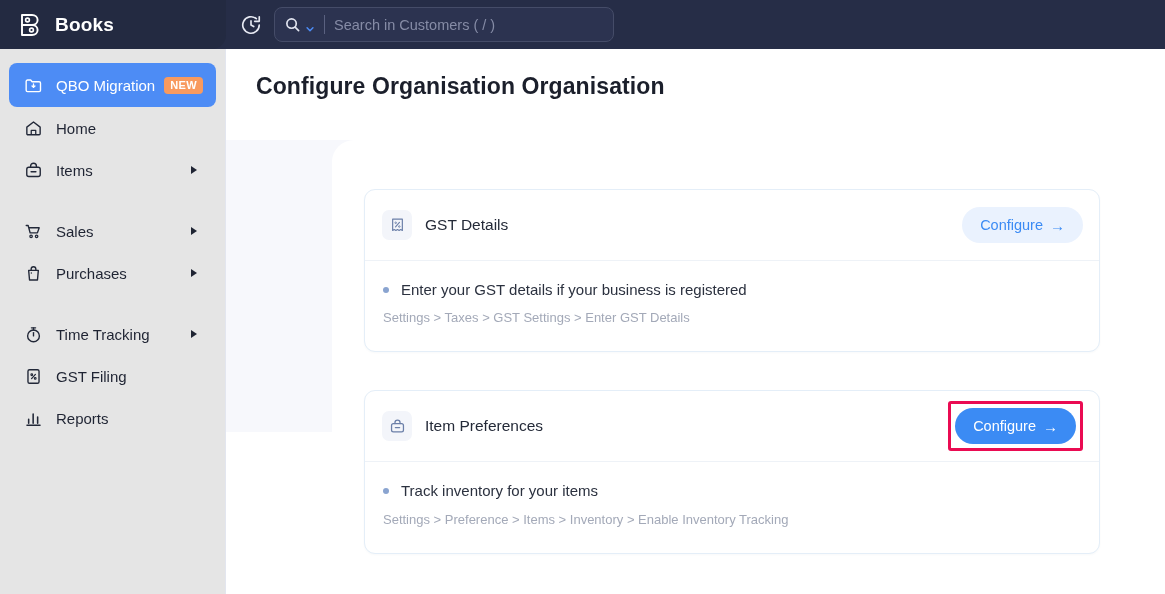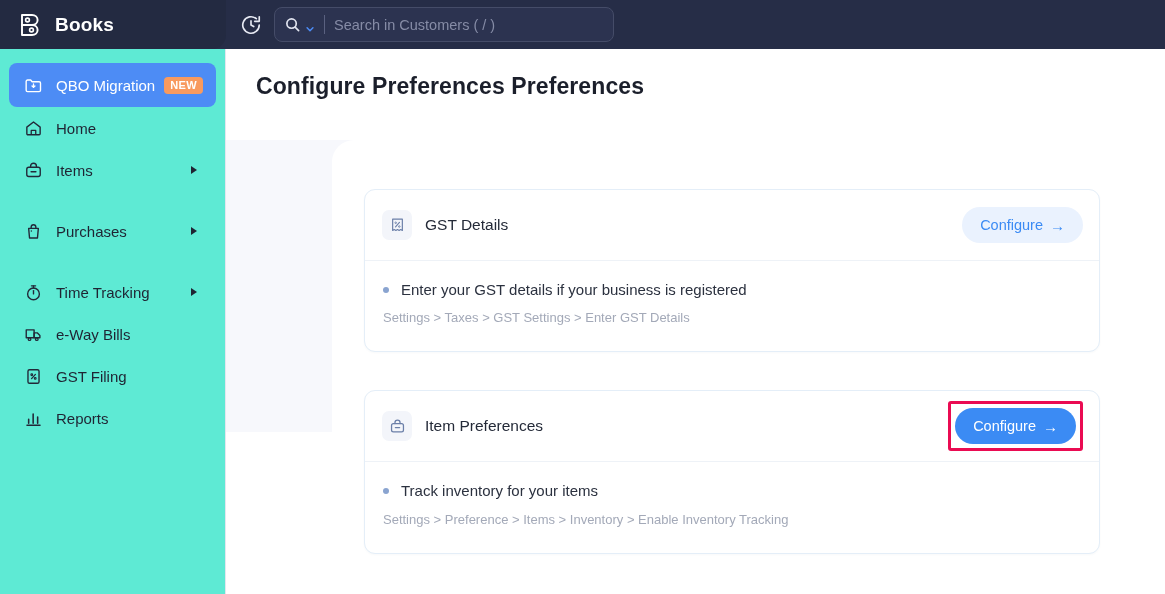--- a/index.html
+++ b/index.html
@@ -45,21 +45,21 @@
   }
   .search-input {
     flex: 1; background: transparent; border: none; outline: none;
     color: #c9cde0; font-size: 14.5px; font-family: "Liberation Sans", sans-serif;
   }
   .search-input::placeholder { color: #868ca6; }
 
   
   .sidebar {
     position: absolute; top: 49px; left: 0; width: 226px; height: 545px;
-    background: #5eead4;
+    background: #e5e5e5;
     border-right: 1px solid #e3e6ef;
     padding-top: 14px;
   }
   .nav-item {
     position: relative;
     height: 42px; margin: 0 9px;
     display: flex; align-items: center;
     padding-left: 14px;
     border-radius: 8px;
     cursor: pointer;
@@ -240,20 +240,31 @@
           <path d="M8.2 12.4h5.6" stroke="#222838" stroke-width="1.6" stroke-linecap="round"></path>
         </svg>
       </span>
       <span class="label">Items</span>
       <span class="caret"></span>
     </div>
 
 
     <div class="nav-gap"></div>
 
+    <div class="nav-item">
+      <span class="ico">
+        <svg viewBox="0 0 22 22" width="19" height="19" fill="none">
+          <path d="M2.6 4h2.2l2.3 8.6h8.4l2.1-5.9H6.2" stroke="#222838" stroke-width="1.6" stroke-linecap="round" stroke-linejoin="round"></path>
+          <circle cx="8.2" cy="16.6" r="1.4" stroke="#222838" stroke-width="1.5"></circle>
+          <circle cx="14.6" cy="16.6" r="1.4" stroke="#222838" stroke-width="1.5"></circle>
+        </svg>
+      </span>
+      <span class="label">Sales</span>
+      <span class="caret"></span>
+    </div>
 
     <div class="nav-item">
       <span class="ico">
         <svg viewBox="0 0 22 22" width="19" height="19" fill="none">
           <path d="M5.4 7.4h11.2l-1 11.1H6.4l-1-11.1z" stroke="#222838" stroke-width="1.6" stroke-linejoin="round"></path>
           <path d="M8.3 7.4V5.9a2.7 2.7 0 115.4 0v1.5" stroke="#222838" stroke-width="1.6" stroke-linecap="round"></path>
           <circle cx="8.5" cy="10.4" r=".8" fill="#222838"></circle>
         </svg>
       </span>
       <span class="label">Purchases</span>
@@ -268,31 +279,20 @@
           <circle cx="11" cy="12.6" r="6.8" stroke="#222838" stroke-width="1.6"></circle>
           <path d="M11 8.8v3.8" stroke="#222838" stroke-width="1.6" stroke-linecap="round"></path>
           <path d="M8.6 3.3h4.8" stroke="#222838" stroke-width="1.6" stroke-linecap="round"></path>
           <path d="M11 3.3v2.5" stroke="#222838" stroke-width="1.6" stroke-linecap="round"></path>
         </svg>
       </span>
       <span class="label">Time Tracking</span>
       <span class="caret"></span>
     </div>
 
-    <div class="nav-item">
-      <span class="ico">
-        <svg viewBox="0 0 22 22" width="19" height="19" fill="none">
-          <path d="M2.6 5.6h9.1v9.2H2.6z" stroke="#222838" stroke-width="1.6" stroke-linejoin="round"></path>
-          <path d="M11.7 9.1h3.6l3.1 3v2.7h-6.7V9.1z" stroke="#222838" stroke-width="1.6" stroke-linejoin="round"></path>
-          <circle cx="6.4" cy="16.4" r="1.5" stroke="#222838" stroke-width="1.5"></circle>
-          <circle cx="14.8" cy="16.4" r="1.5" stroke="#222838" stroke-width="1.5"></circle>
-        </svg>
-      </span>
-      <span class="label">e-Way Bills</span>
-    </div>
 
     <div class="nav-item">
       <span class="ico">
         <svg viewBox="0 0 22 22" width="19" height="19" fill="none">
           <rect x="4.6" y="3.2" width="12.8" height="15.6" rx="1.8" stroke="#222838" stroke-width="1.6"></rect>
           <path d="M8.8 13.4l4.4-4.8" stroke="#222838" stroke-width="1.5" stroke-linecap="round"></path>
           <circle cx="9" cy="9" r="1" stroke="#222838" stroke-width="1.3"></circle>
           <circle cx="13" cy="13.2" r="1" stroke="#222838" stroke-width="1.3"></circle>
         </svg>
       </span>
@@ -305,21 +305,21 @@
         <svg viewBox="0 0 22 22" width="19" height="19" fill="none">
           <path d="M5.4 16.5v-4.6M10.6 16.5V5.9M15.8 16.5v-7.2" stroke="#222838" stroke-width="1.8" stroke-linecap="round"></path>
           <path d="M3.4 18.8h15.2" stroke="#222838" stroke-width="1.6" stroke-linecap="round"></path>
         </svg>
       </span>
       <span class="label">Reports</span>
     </div>
   </nav>
 
   <main class="main">
-    <h1 class="page-title">Configure Preferences Preferences</h1>
+    <h1 class="page-title">Configure Organisation Organisation</h1>
 
     <div class="content-bg"></div>
     <div class="content-panel">
 
       <div class="cards-wrap">
 
         <section class="card">
           <div class="card-head">
             <span class="card-icon">
               <svg viewBox="0 0 20 20" width="17" height="17" fill="none">

